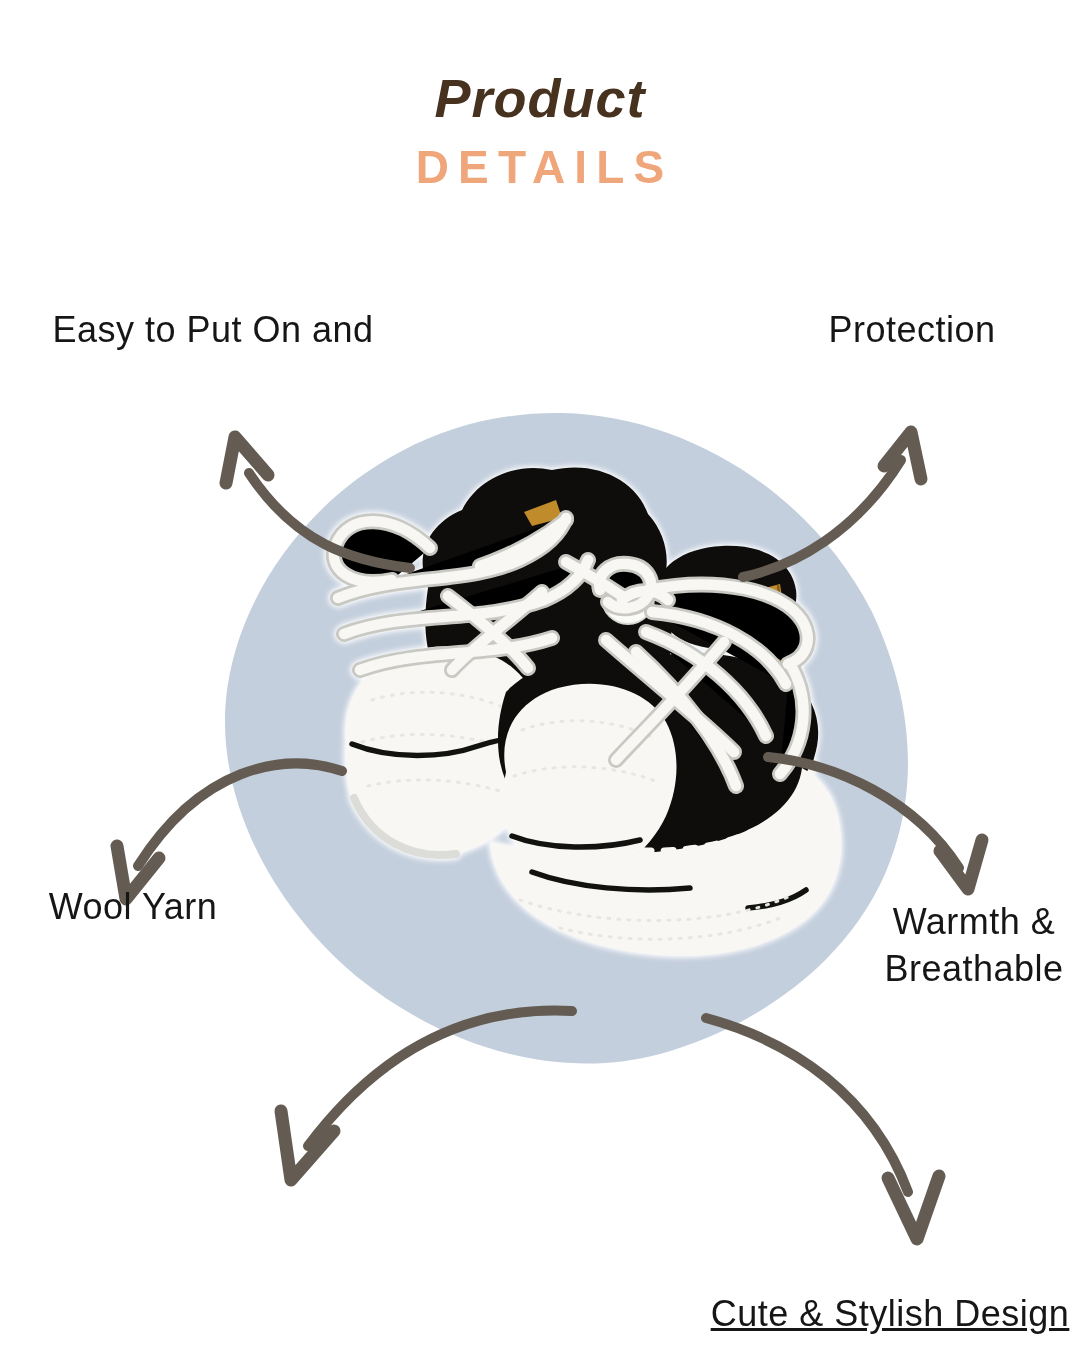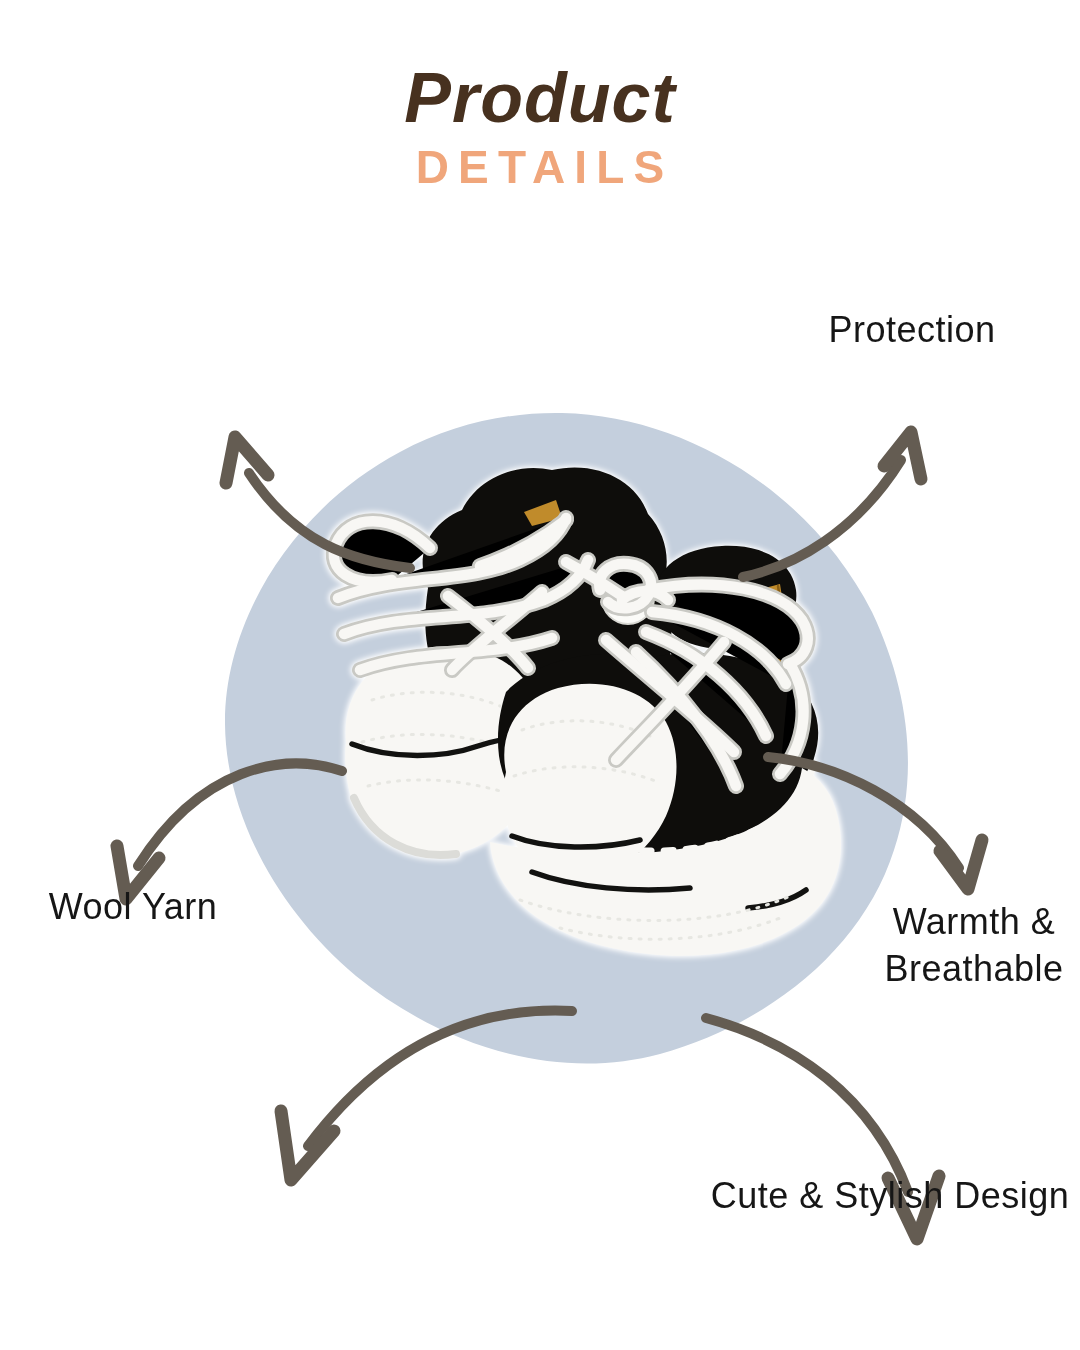--- a/index.html
+++ b/index.html
@@ -16,21 +16,21 @@
     top: 66px;
     left: 0;
     width: 1080px;
     text-align: center;
     pointer-events: none;
   }
   .title-script {
     font-family: "Liberation Sans", sans-serif;
     font-style: italic;
     font-weight: 600;
-    font-size: 70px;
+    font-size: 54px;
     line-height: 64px;
     color: var(--title_primary, #47311f);
     letter-spacing: 1px;
   }
   .title-caps {
     font-family: "Liberation Sans", sans-serif;
     font-weight: 700;
     font-size: 46px;
     line-height: 74px;
     color: var(--title_accent, #f0a67b);
@@ -68,21 +68,21 @@
     white-space: nowrap;
     font-weight: 400;
   }
   .feature .line { display: block; }
   .feature .line:empty { display: none; }
   .f-easy       { left: 213px; top: 306px; }
   .f-breathable { left: 912px; top: 306px; }
   .f-wool       { left: 133px; top: 883px; }
   .f-warmth     { left: 974px; top: 898px; }
   .f-soft       { left: 270px; top: 1184px; }
-  .f-cute       { left: 890px; top: 1172px; }
+  .f-cute       { left: 890px; top: 1290px; text-decoration: underline; }
 </style>
 </head>
 <body>
 
 <div class="canvas">
 
   <div class="title-block">
     <div class="title-script">Product</div>
     <div class="title-caps">DETAILS</div>
   </div>
@@ -167,20 +167,21 @@
       <path class="arrow-line" d="M 572 1011 C 478 1006 386 1042 308 1146"></path>
       <path class="arrow-head" d="M 281 1111 L 291 1180 L 334 1131"></path>
     </g>
     <g>
       <path class="arrow-line" d="M 706 1018 C 794 1042 872 1096 908 1192"></path>
       <path class="arrow-head" d="M 888 1178 L 917 1239 L 939 1176"></path>
     </g>
   </svg>
 
   <div class="feature f-easy">
+    <span class="line">Easy to Put On and</span>
   </div>
   <div class="feature f-breathable">
     <span class="line">Protection</span>
   </div>
   <div class="feature f-wool">
     <span class="line">Wool Yarn</span>
 
   </div>
   <div class="feature f-warmth">
     <span class="line">Warmth &amp;</span>

